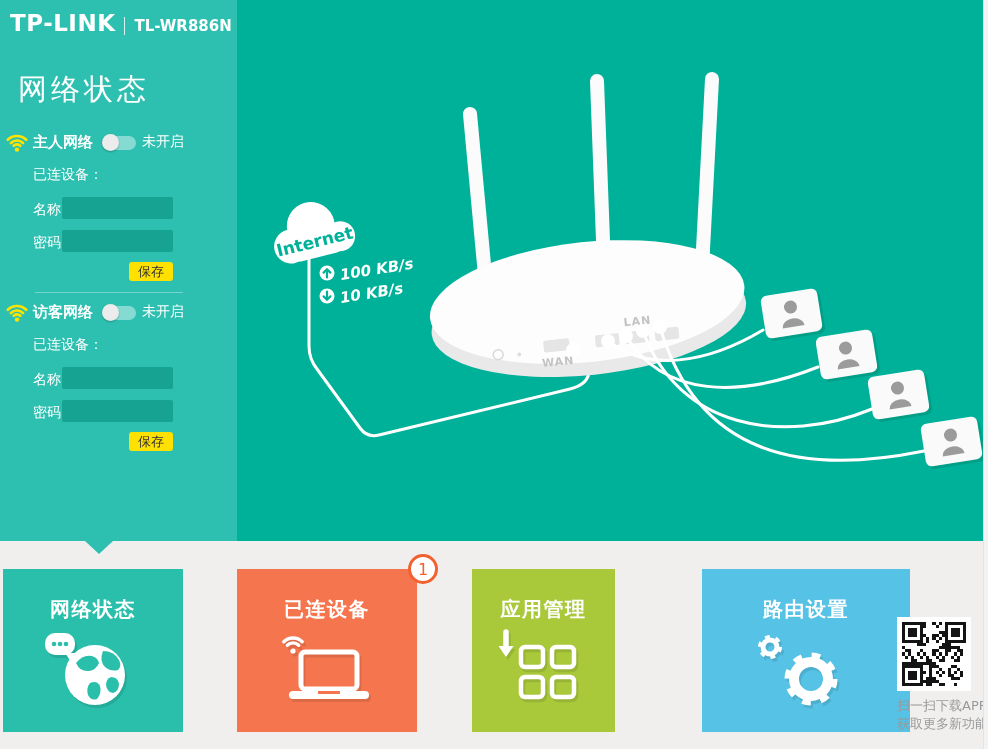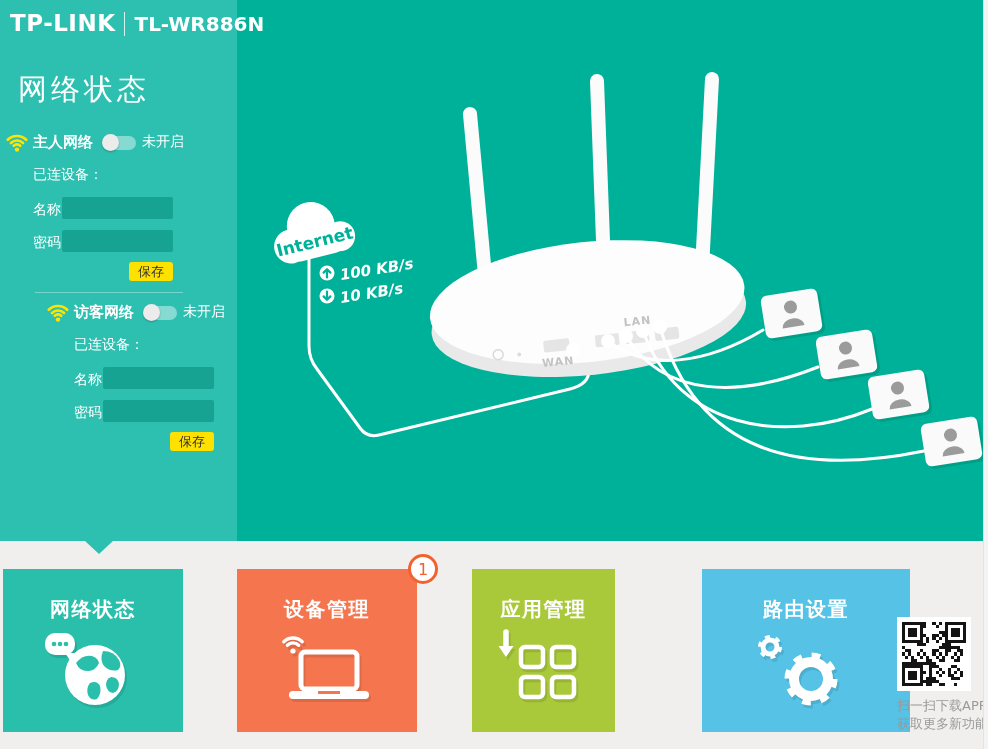--- a/index.html
+++ b/index.html
@@ -7,30 +7,30 @@
   .page { position: relative; width: 988px; height: 749px; overflow: hidden; background: #f0efee; }
 
   
   .sidebar-bg { position: absolute; left: 0; top: 0; width: 237px; height: 541px; background: #2dc0b0; }
   .main-bg { position: absolute; left: 237px; top: 0; width: 746px; height: 541px; background: #00b199; }
   .scrollbar { position: absolute; right: 0; top: 0; width: 5px; height: 749px; background: #f3f3f3; border-left: 1px solid #e3e3e3; }
 
   
   .logo { position: absolute; left: 10px; top: 10px; color: #fff; display: flex; align-items: baseline; }
   .brand { font-size: 23px; font-weight: 800; letter-spacing: 0.5px; }
-  .model { font-size: 20px; font-weight: 700; margin-left: 9px; padding-left: 9px; border-left: 1px solid rgba(255,255,255,.8); }
+  .model { font-size: 15px; font-weight: 700; margin-left: 9px; padding-left: 9px; border-left: 1px solid rgba(255,255,255,.8); }
   .account-links { position: absolute; top: 15px; right: 11px; display: flex; gap: 11px; color: #fff; font-size: 13px; }
   .account-links .lnk { color: #fff; text-decoration: underline; cursor: pointer; }
   .account-links .lnk-plain { color: #fff; text-decoration: none; cursor: pointer; }
 
   
   .side-title { position: absolute; left: 18px; top: 70px; color: #fff; font-size: 29px; letter-spacing: 4px; }
   .net-section { position: absolute; left: 0; width: 237px; height: 165px; }
   .sec-host { top: 130px; text-decoration: underline; }
-  .sec-guest { top: 300px; margin-left: 41px; }
+  .sec-guest { top: 300px; }
   .wifi-icon { position: absolute; left: 3px; top: 0; }
   .sec-name { position: absolute; left: 33px; top: 3px; color: #fff; font-size: 15px; font-weight: 700; }
   .toggle { position: absolute; left: 103px; top: 6px; width: 33px; height: 14px; border-radius: 8px; background: rgba(255,255,255,.42); cursor: pointer; }
   .toggle .knob { position: absolute; left: -1px; top: -2px; width: 17px; height: 17px; border-radius: 50%; background: #ececec; box-shadow: 0 1px 2px rgba(0,0,0,.25); }
   .sec-status { position: absolute; left: 142px; top: 3px; color: #fff; font-size: 14px; }
   .devices-label { position: absolute; left: 33px; top: 36px; color: #fff; font-size: 14px; }
   .field-label-name { position: absolute; left: 33px; top: 71px; color: #fff; font-size: 14px; text-align: right; }
   .field-label-pwd  { position: absolute; left: 33px; top: 104px; color: #fff; font-size: 14px; }
   .field-input { position: absolute; left: 62px; width: 111px; height: 22px; background: #17a391; border: none; border-radius: 2px; color: #fff; padding: 0 6px; font-size: 13px; outline: none; }
   .inp-name { top: 67px; }
@@ -220,21 +220,21 @@
         <rect x="2" y="6" width="30" height="22" rx="10" fill="#ffffff"></rect>
         <path d="M22 26 l7 10 l3 -10 z" fill="#ffffff"></path>
         <circle cx="11" cy="17" r="2.3" fill="#2abfab"></circle>
         <circle cx="17" cy="17" r="2.3" fill="#2abfab"></circle>
         <circle cx="23" cy="17" r="2.3" fill="#2abfab"></circle>
       </svg>
     </div>
   </div>
 
   <div class="nav-tile tile-2">
-    <div class="tile-label">设备管理</div>
+    <div class="tile-label">已连设备</div>
     <div class="tile-icon">
       <svg width="100" height="86" viewBox="0 0 100 86">
         <path d="M6.8 14.8 A13 13 0 0 1 25.2 14.8" fill="none" stroke="#ffffff" stroke-width="3.4" stroke-linecap="round"></path>
         <path d="M10.3 18.3 A8 8 0 0 1 21.7 18.3" fill="none" stroke="#ffffff" stroke-width="3.4" stroke-linecap="round"></path>
         <circle cx="16" cy="24" r="2.6" fill="#ffffff"></circle>
         <rect x="24" y="25" width="56" height="37" rx="4" fill="none" stroke="#ffffff" stroke-width="5"></rect>
         <rect x="12" y="64" width="80" height="8" rx="4" fill="#ffffff"></rect>
         <rect x="41" y="64" width="22" height="3" fill="#f5764e"></rect>
       </svg>
     </div>

